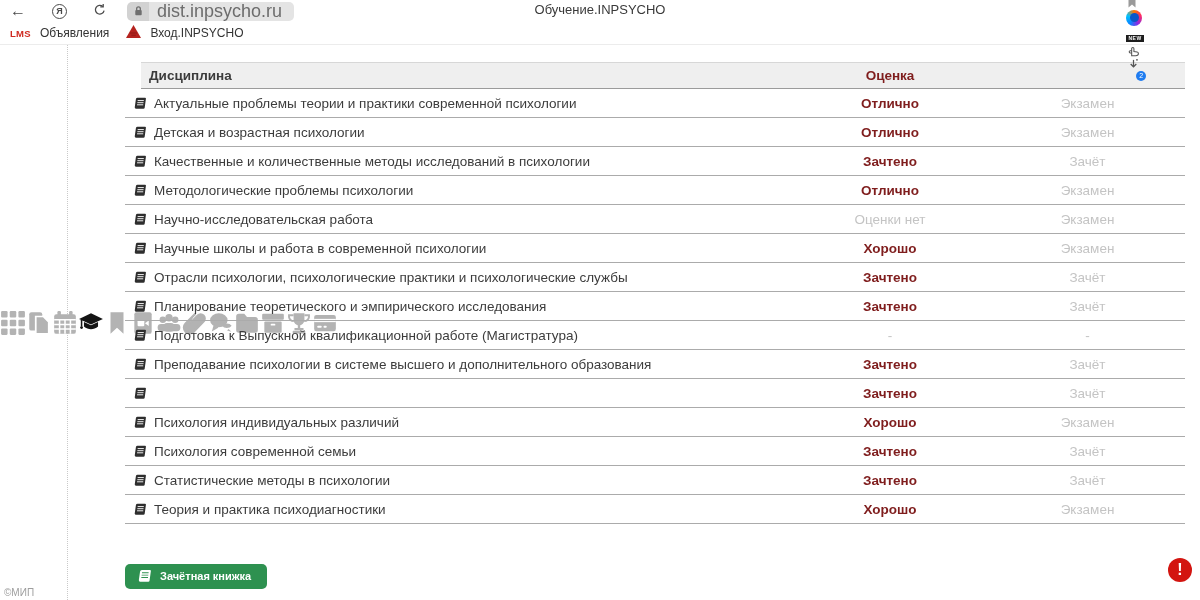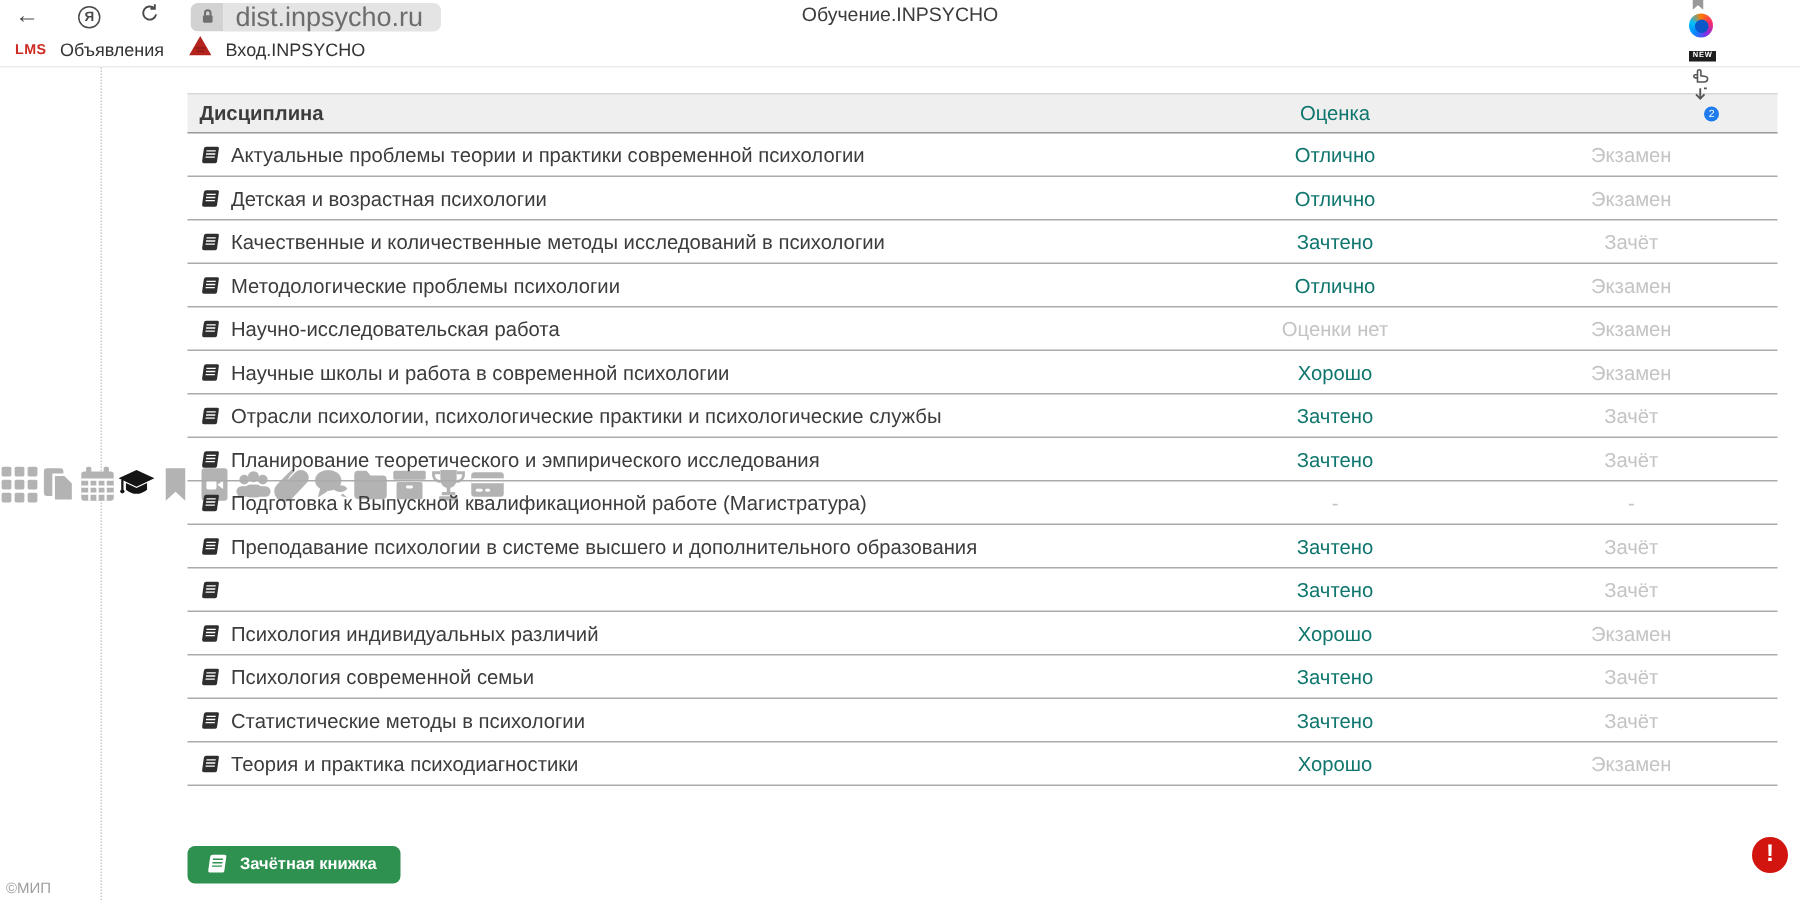--- a/index.html
+++ b/index.html
@@ -58,25 +58,25 @@
   .side-ic svg { width:26px; height:26px; fill:#b3b3b3; }
   .side-ic.active svg { fill:#141414; }
   .side-footer { position:absolute; left:4px; bottom:2px; font-size:10px; color:#9e9e9e; }
 
   .main { flex:1; padding:17px 15px 0 57px; position:relative; }
 
   
   .tbl { width:100%; font-size:13.5px; }
   .tr { display:grid; grid-template-columns:1fr 200px 195px; align-items:center; }
   .tr.head { height:27px; background:#efefef; border-top:1px solid #d7d7d7;
-             border-bottom:1px solid #9b9b9b; font-weight:bold; color:#222; }
+             border-bottom:1px solid #9b9b9b; font-weight:bold; color:#222;margin-left:16px; }
   .tr.body { height:29px; border-bottom:1px solid #ababab; cursor:pointer; }
   .c-disc { padding-left:8px; display:flex; align-items:center; gap:7px; color:#3c3c3c; }
   .c-disc .book { transform:skewX(-8deg); flex:0 0 auto; display:flex; }
-  .c-grade { text-align:center; font-weight:normal; color:#0f766e; }
+  .c-grade { text-align:center; font-weight:bold; color:#7f1d1d; }
   .c-grade.muted { color:#c4c4c4; font-weight:normal; }
   .c-sys { text-align:center; color:#c4c4c4; }
 
   
   .gradebook-btn { margin-top:40px; display:inline-flex; align-items:center; gap:8px;
                    background:#2e9150; color:#fff; font-weight:bold; font-size:11px;
                    border:none; border-radius:5px; padding:5px 16px 6px 12px; cursor:pointer;
                    font-family:"Liberation Sans", sans-serif; }
   .gradebook-btn .book { transform:skewX(-8deg); display:flex; }
   .error-badge { position:absolute; right:8px; bottom:18px; width:24px; height:24px;

